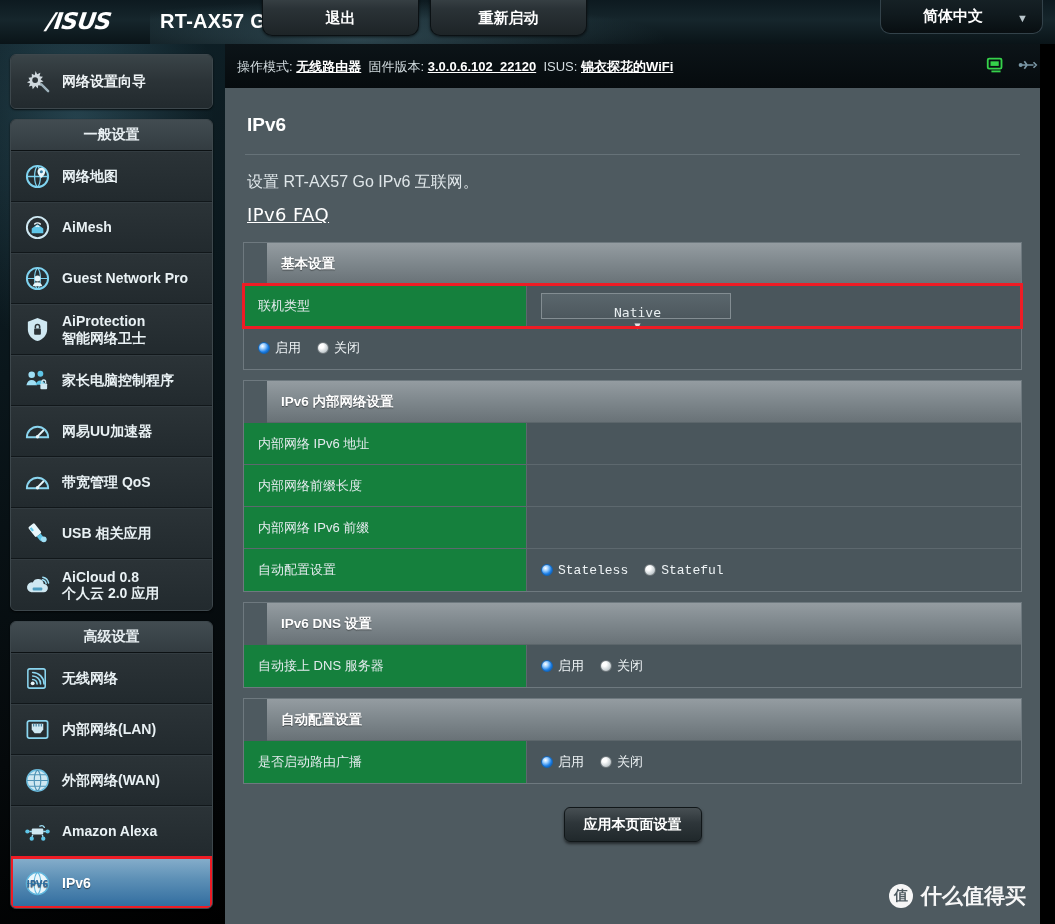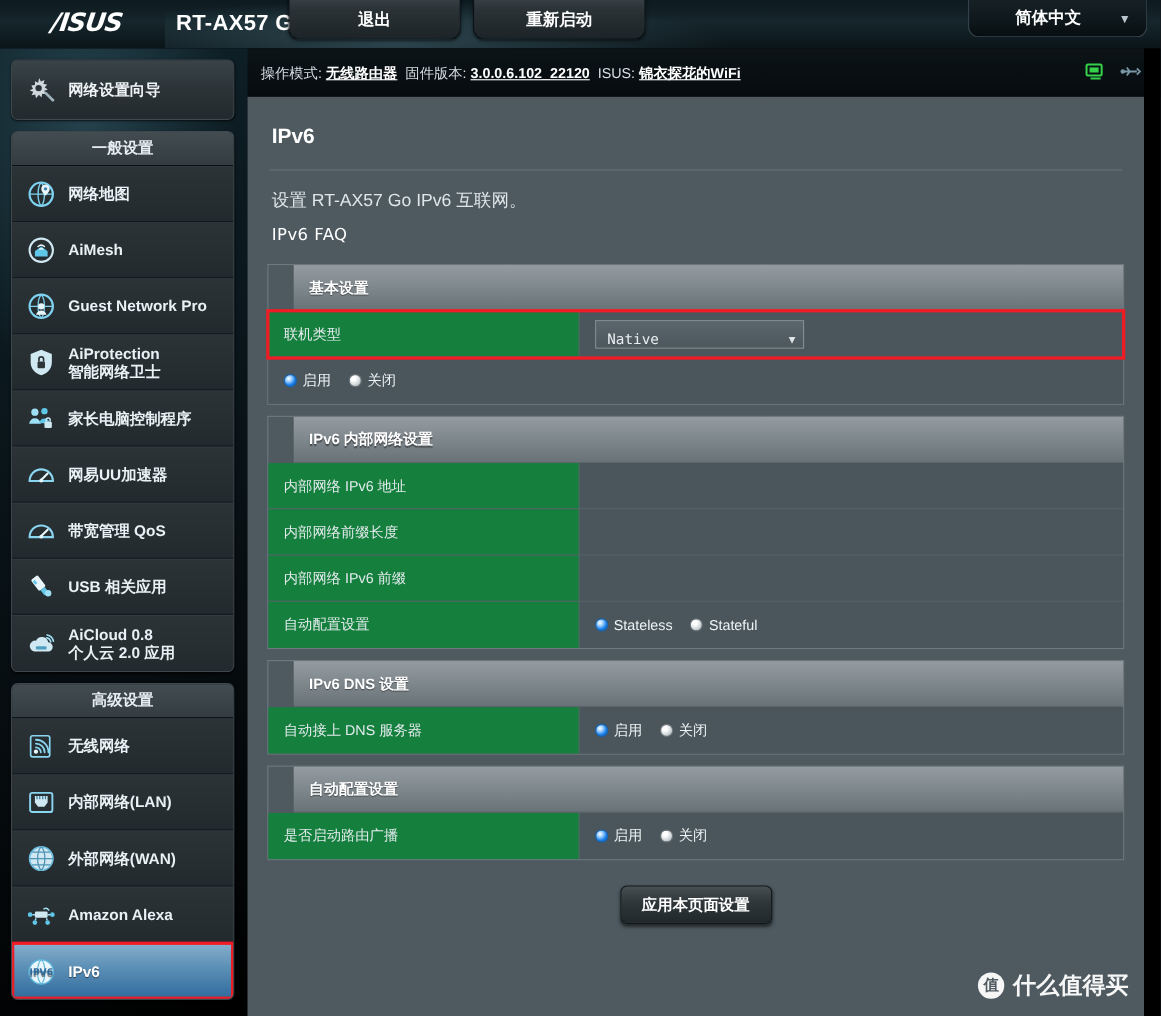--- a/index.html
+++ b/index.html
@@ -129,21 +129,21 @@
     background: #4e5a60;
   }
   .panel-title {
     color: #ffffff; font-size: 19px; font-weight: bold;
     padding: 26px 0 0 22px;
   }
   .panel-divider { height: 1px; background: #667278; margin: 18px 20px 0 20px; }
   .panel-desc { color: #dfe6e9; font-size: 16px; padding: 17px 0 0 22px; }
   .panel-link {
     display: inline-block; margin: 11px 0 0 22px;
-    color: #ffffff; font-size: 15px; cursor: pointer;
+    color: #ffffff; font-size: 18px; text-decoration: underline; cursor: pointer;
     font-family: "DejaVu Sans", sans-serif; letter-spacing: .4px; text-align: right;
   }
 
   .table { margin: 17px 18px 0 18px; border: 1px solid #6e797f; }
   .table + .table { margin-top: 10px; }
   .sect-head {
     height: 42px; display: flex; align-items: center; padding-left: 14px;
     background: linear-gradient(180deg, #949ca1 0%, #7e878c 50%, #697277 100%);
     color: #ffffff; font-size: 13.5px; font-weight: bold;
     text-shadow: 0 1px 1px rgba(0,0,0,.45);
@@ -167,24 +167,25 @@
 
   .select-box {
     width: 190px; height: 26px;
     background: linear-gradient(180deg, #5a666c 0%, #4d585e 100%);
     border: 1px solid #838d92;
     display: flex; align-items: center; justify-content: space-between;
     padding: 11px 7px 0 10px;
     color: #e9eff1; font-size: 13px;
     font-family: "DejaVu Sans Mono", monospace;
     cursor: pointer;
+    flex-direction: column;
   }
   .select-box .sel-caret { font-size: 10px; color: #dfe6e9; }
 
-  .radio-group { display: flex; align-items: flex-end; gap: 16px; }
+  .radio-group { display: flex; align-items: flex-end; gap: 16px; font-family: Liberation Mono, monospace; }
   .radio-opt { display: flex; align-items: center; gap: 5px; color: #eef3f5; font-size: 13px; cursor: pointer; }
   .dot {
     width: 12px; height: 12px; border-radius: 50%;
     background: radial-gradient(circle at 35% 32%, #ffffff 0%, #ffffff 22%, #cfd6d9 60%, #9aa3a8 100%);
     border: 1px solid #6c7478; display: inline-block;
   }
   .dot.on {
     background: radial-gradient(circle at 35% 32%, #ffffff 0%, #9fd0ff 28%, #1b7fe8 62%, #0b4f9e 100%);
     border-color: #1565b5;
   }

